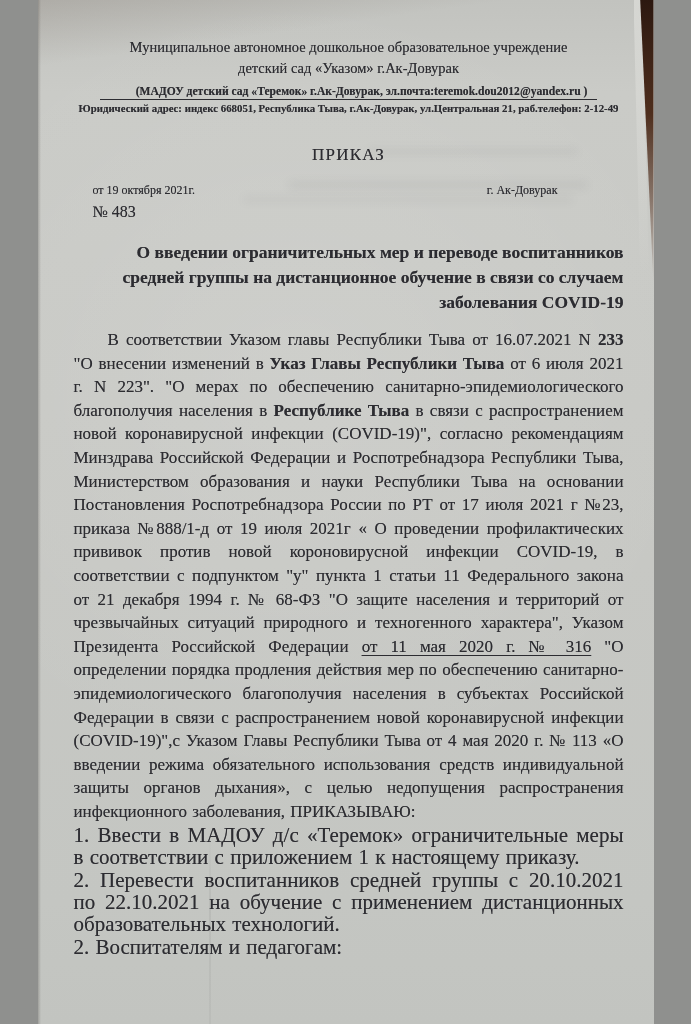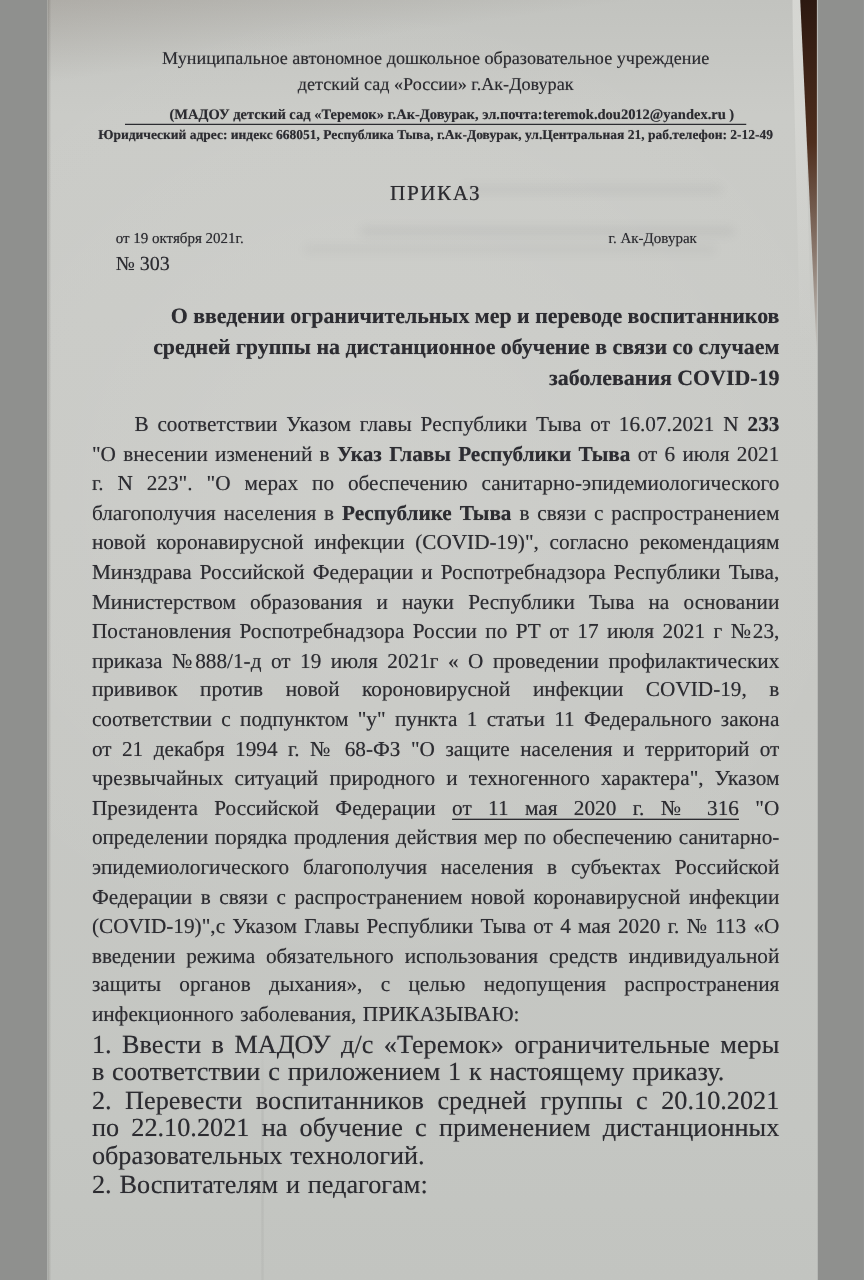--- a/index.html
+++ b/index.html
@@ -76,32 +76,32 @@
 </style>
 </head>
 <body>
 
 <div class="photo">
 
   <div class="paper-content">
 
     <header class="letterhead">
       <div class="lh1">Муниципальное автономное дошкольное образовательное учреждение</div>
-      <div class="lh2">детский сад «России»  г.Ак-Довурак</div>
+      <div class="lh2">детский сад «Указом»  г.Ак-Довурак</div>
       <div class="lh3"><span class="u-wrap">(МАДОУ детский сад «Теремок» г.Ак-Довурак, эл.почта:teremok.dou2012@yandex.ru )</span></div>
       <div class="lh4">Юридический адрес: индекс 668051, Республика Тыва, г.Ак-Довурак, ул.Центральная 21, раб.телефон: 2-12-49</div>
     </header>
 
     <div class="order-heading">ПРИКАЗ</div>
 
     <div class="meta-row">
       <span>от 19 октября 2021г.</span>
       <span>г. Ак-Довурак</span>
     </div>
-    <div class="order-number">№ 303</div>
+    <div class="order-number">№ 483</div>
 
     <div class="subject">О введении ограничительных мер и переводе воспитанников средней группы на дистанционное обучение в связи со случаем заболевания COVID-19</div>
 
     <p class="preamble"><span>В соответствии Указом главы Республики Тыва  от 16.07.2021 N </span><span class="b">233</span><span> "О внесении изменений в </span><span class="b">Указ Главы Республики Тыва</span><span> от 6 июля 2021 г. N 223". "О мерах по обеспечению санитарно-эпидемиологического благополучия населения в </span><span class="b">Республике Тыва</span><span> в связи с распространением новой коронавирусной инфекции (COVID-19)", согласно рекомендациям Минздрава Российской Федерации  и Роспотребнадзора Республики Тыва, Министерством образования и науки Республики Тыва  на основании Постановления Роспотребнадзора России по РТ от 17 июля 2021 г №23, приказа №888/1-д от 19 июля 2021г « О проведении профилактических прививок против новой короновирусной  инфекции COVID-19, в соответствии с подпунктом "у" пункта 1 статьи 11 Федерального закона от 21 декабря 1994 г. № 68-ФЗ "О защите населения и территорий от чрезвычайных ситуаций природного и техногенного характера", Указом Президента Российской Федерации </span><span class="u">от 11 мая 2020 г. № 316</span><span> "О  определении порядка продления действия мер по обеспечению санитарно-эпидемиологического благополучия населения в субъектах Российской Федерации в связи с распространением новой коронавирусной инфекции (COVID-19)",с Указом Главы Республики Тыва от 4 мая 2020 г. № 113 «О введении режима обязательного использования средств индивидуальной защиты органов дыхания», с целью недопущения распространения инфекционного заболевания, ПРИКАЗЫВАЮ:</span></p>
 
     <div class="items">
         <p>1. Ввести в МАДОУ д/с «Теремок» ограничительные меры в соответствии с приложением 1 к настоящему приказу.</p>
         <p>2. Перевести воспитанников средней группы с 20.10.2021 по 22.10.2021 на обучение с применением дистанционных образовательных технологий.</p>
         <p>2. Воспитателям и педагогам:</p>
       </div>

